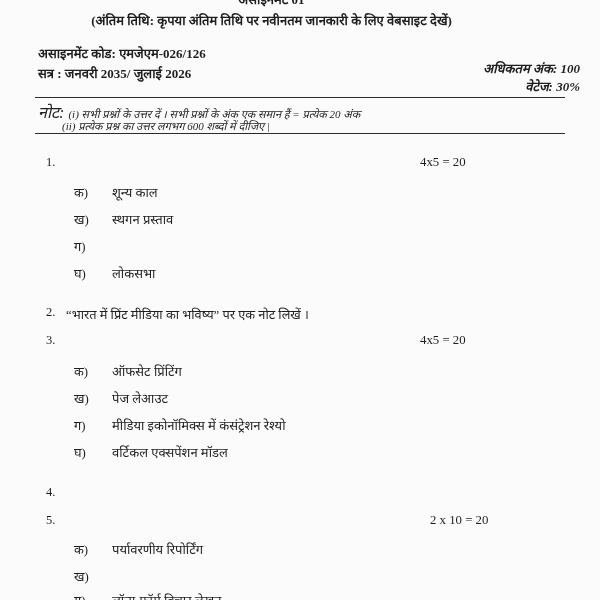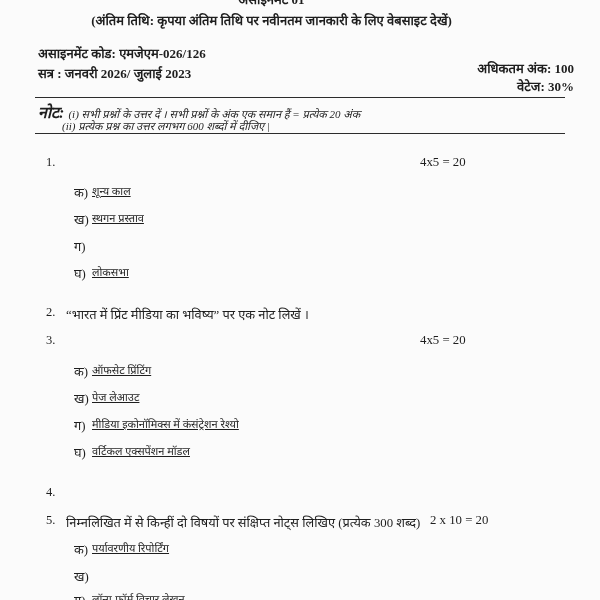--- a/index.html
+++ b/index.html
@@ -13,47 +13,47 @@
   .page{
     position:relative;
     width:600px;height:600px;
     background:#fefefe;
     overflow:hidden;
   }
   .abs{position:absolute;white-space:nowrap;}
   .center{left:0;width:543px;text-align:center;}
   .bold{font-weight:bold;}
   .fs13{font-size:13px;line-height:16px;}
-  .right-col{right:26px;text-align:left;}
+  .right-col{right:20px;text-align:left;font-style:italic;}
   .rule{
     position:absolute;left:35px;width:530px;height:0;
     border-top:1.4px solid #2a2a2a;
   }
   .note-line{font-style:italic;font-size:11px;}
-  .note-label{font-style:italic;font-weight:bold;text-align:right;}
+  .note-label{font-style:italic;font-weight:normal;text-align:right;}
   .q-row{position:absolute;left:0;width:600px;height:17px;}
   .q-num{position:absolute;left:46px;font-size:12.5px;}
   .q-text{position:absolute;left:66px;font-size:12.8px;}
   .q-marks{position:absolute;font-size:12.8px;}
   .sub-row{position:absolute;left:0;width:600px;height:17px;}
   .sub-label{position:absolute;left:74px;font-size:12.8px;}
-  .sub-text{position:absolute;left:92px;font-size:11px;text-decoration:underline;}
+  .sub-text{position:absolute;left:112px;font-size:13px;}
   .soft{filter:contrast(0.98);}
 </style>
 </head>
 <body>
 
 <div class="page soft">
 
   <div class="abs center bold fs13" style="top:-8px;">असाइनमेंट 01</div>
 
   <div class="abs center bold fs13" style="top:13px;">(अंतिम तिथि: कृपया अंतिम तिथि पर नवीनतम जानकारी के लिए वेबसाइट देखें)</div>
 
   <div class="abs bold fs13" style="left:38px;top:46px;">असाइनमेंट कोड: एमजेएम-026/126</div>
-  <div class="abs bold fs13" style="left:38px;top:66px;">सत्र : जनवरी 2026/ जुलाई 2023</div>
+  <div class="abs bold fs13" style="left:38px;top:66px;">सत्र : जनवरी 2035/ जुलाई 2026</div>
 
   <div class="abs bold fs13 right-col" style="top:61px;">अधिकतम अंक: 100</div>
   <div class="abs bold fs13 right-col" style="top:79px;">वेटेज: 30%</div>
 
   <div class="rule" style="top:97px;"></div>
 
   <div class="abs" style="left:38px;top:101px;">
     <span class="note-label">नोट:</span>
     <span class="note-line">(i) सभी प्रश्नों के उत्तर दें । सभी प्रश्नों के अंक एक समान हैं = प्रत्येक 20 अंक</span>
   </div>
@@ -106,21 +106,20 @@
     <span class="sub-label">घ)</span>
     <span class="sub-text">वर्टिकल एक्सपेंशन मॉडल</span>
   </div>
 
   <div class="q-row" style="top:485px;">
     <span class="q-num">4.</span>
   </div>
 
   <div class="q-row" style="top:513px;">
     <span class="q-num">5.</span>
-    <span class="q-text">निम्नलिखित में से किन्हीं दो विषयों पर संक्षिप्त नोट्स लिखिए (प्रत्येक 300 शब्द)</span>
     <span class="q-marks" style="left:430px;">2 x 10 = 20</span>
   </div>
   <div class="sub-row" style="top:540px;">
     <span class="sub-label">क)</span>
     <span class="sub-text">पर्यावरणीय रिपोर्टिंग</span>
   </div>
   <div class="sub-row" style="top:567px;">
     <span class="sub-label">ख)</span>
   </div>
   <div class="sub-row" style="top:591px;">

